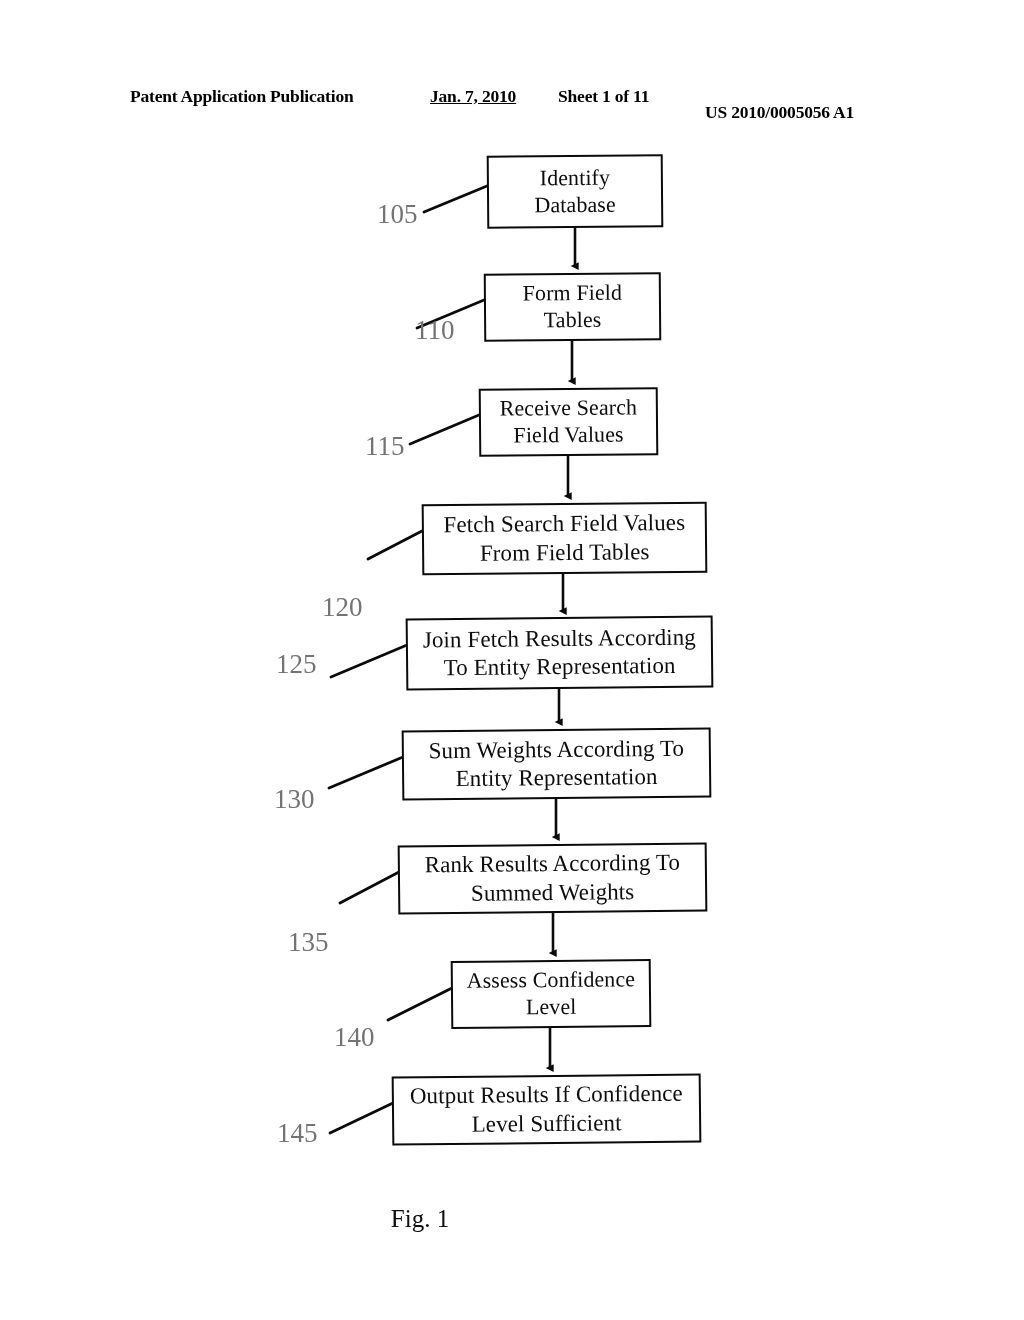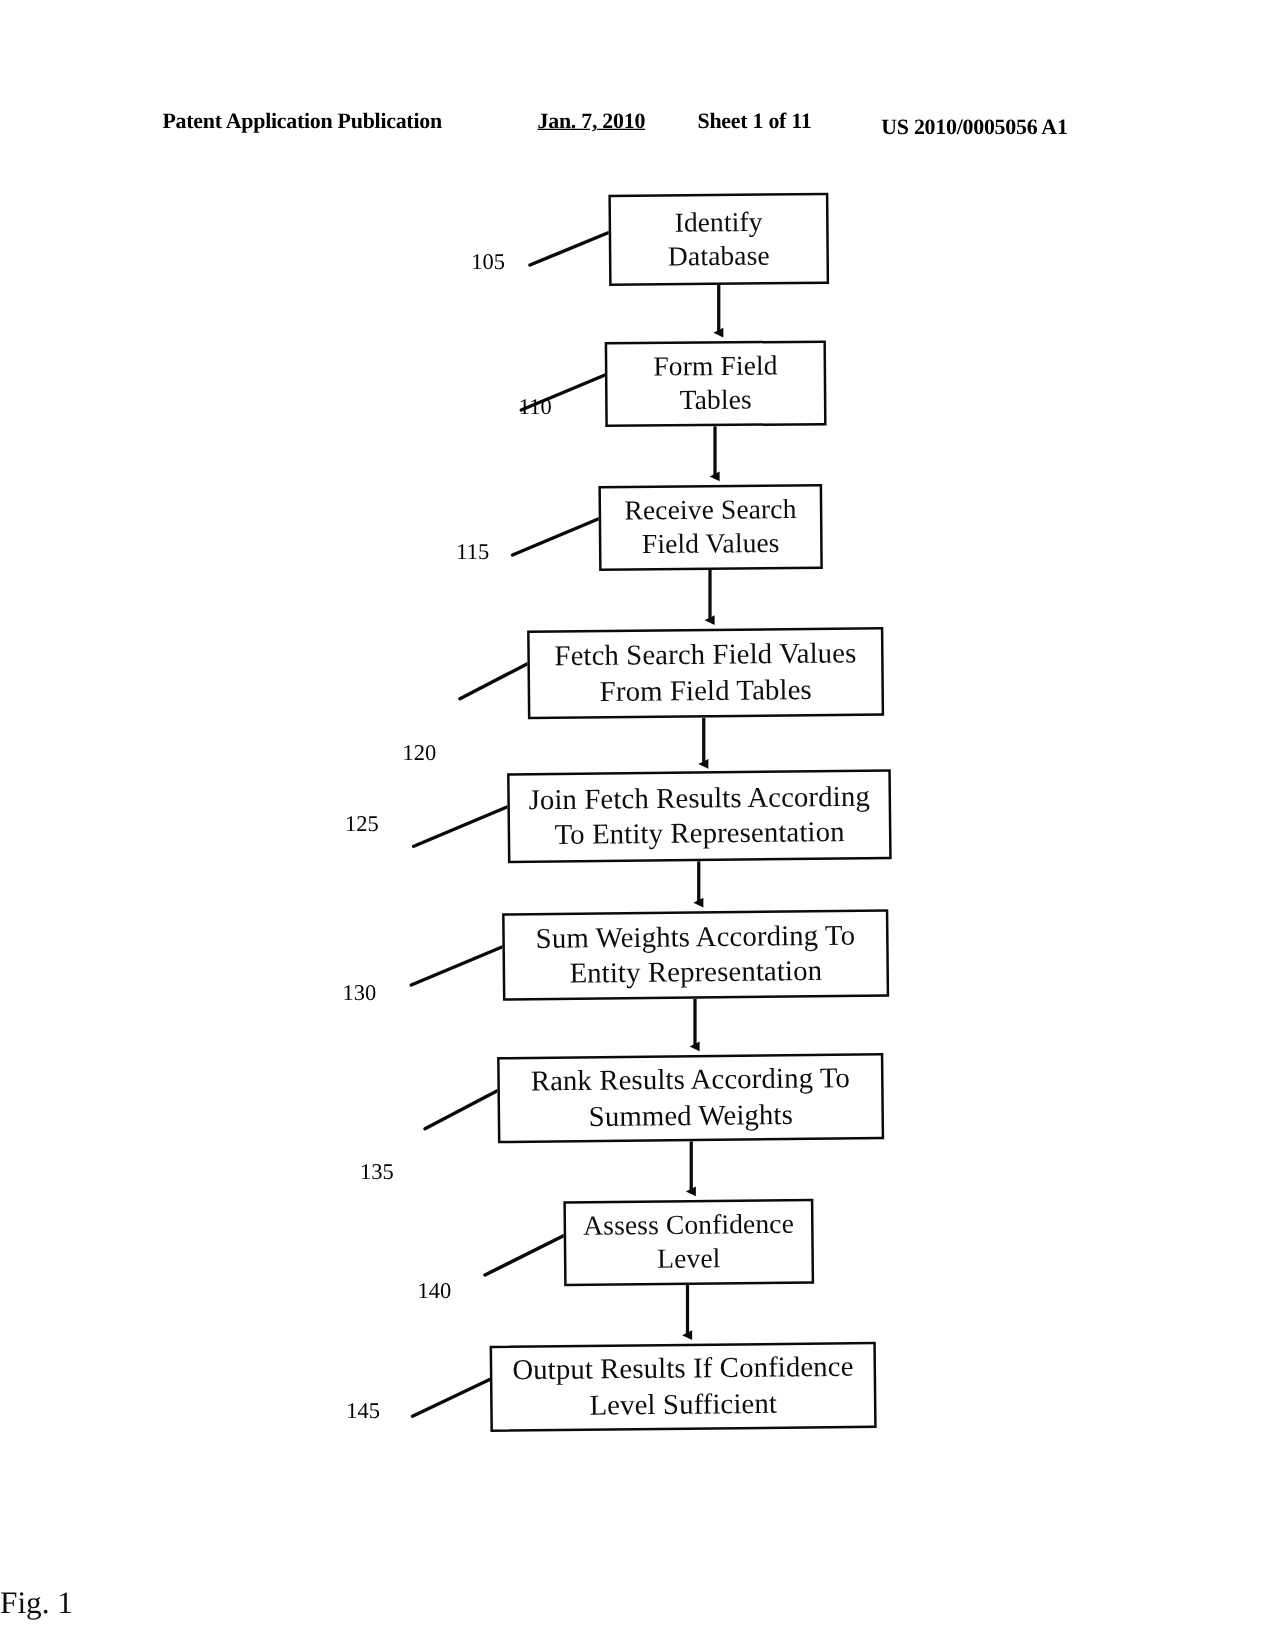--- a/index.html
+++ b/index.html
@@ -25,21 +25,21 @@
     height: 24px;
     font-family: "Liberation Serif", serif;
     font-weight: bold;
     font-size: 17.5px;
     letter-spacing: -0.2px;
     white-space: nowrap;
   }
   .hdr-pub   { position: absolute; left: 0px;   top: 0px; }
   .hdr-date  { position: absolute; left: 300px; top: 0px; text-decoration: underline; }
   .hdr-sheet { position: absolute; left: 428px; top: 0px; text-align: right; }
-  .hdr-pat   { position: absolute; left: 575px; top: 5px; }
+  .hdr-pat   { position: absolute; left: 575px; top: 16px; }
 
   
   #flow-svg {
     position: absolute;
     left: 0;
     top: 0;
     width: 1024px;
     height: 1320px;
   }
 
@@ -70,31 +70,31 @@
   .b130 { left: 402px; top: 729px; width: 309px; height: 70px;  transform: rotate(-0.6deg); }
   .b135 { left: 398px; top: 844px; width: 309px; height: 69px;  transform: rotate(-0.6deg); }
   .b140 { left: 451px; top: 960px; width: 200px; height: 68px;  transform: rotate(-0.55deg); }
   .b145 { left: 392px; top: 1075px; width: 309px; height: 69px; transform: rotate(-0.6deg); }
 
   .b120, .b125, .b130, .b135, .b145 { font-size: 23px; }
 
   .ref-num {
     position: absolute;
     font-family: "Liberation Serif", serif;
-    font-size: 18px;
-    color: #000000;
+    font-size: 27px;
+    color: #737373;
     white-space: nowrap;
   }
 
   .fig-caption {
     position: absolute;
     left: 0;
-    top: 1269px;
+    top: 1205px;
     width: 840px;
-    text-align: left;
+    text-align: center;
     font-family: "Liberation Serif", serif;
     font-size: 25px;
     color: #0d0d0d;
   }
 </style>
 </head>
 <body>
 
 <div class="page-header">
   <span class="hdr-pub">Patent Application Publication</span>

